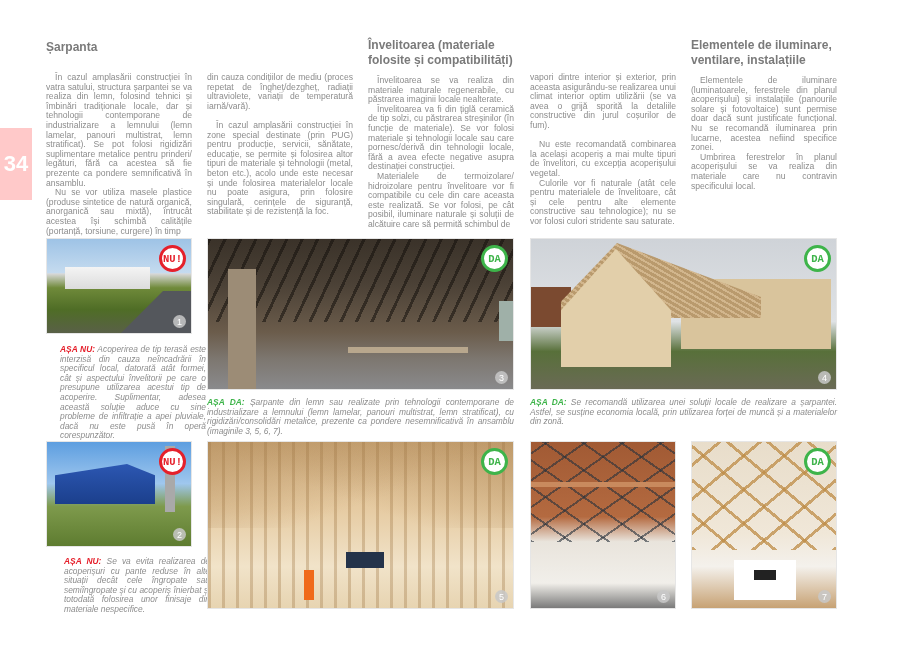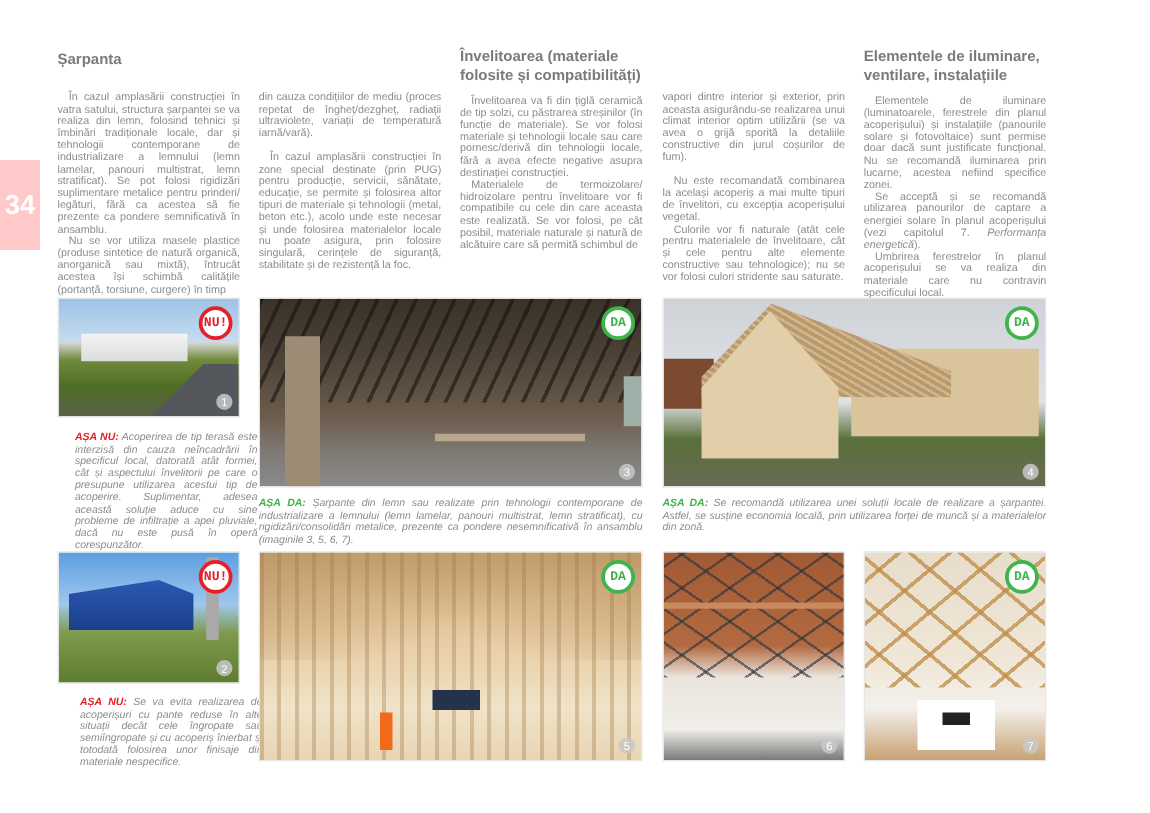--- a/index.html
+++ b/index.html
@@ -101,32 +101,32 @@
 <div class="col" style="left:46px; top:73px; width:146px;">
   <p>În cazul amplasării construcției în vatra satului, structura șarpantei se va realiza din lemn, folosind tehnici și îmbinări tradiționale locale, dar și tehnologii contemporane de industrializare a lemnului (lemn lamelar, panouri multistrat, lemn stratificat). Se pot folosi rigidizări suplimentare metalice pentru prinderi/ legături, fără ca acestea să fie prezente ca pondere semnificativă în ansamblu.</p>
   <p>Nu se vor utiliza masele plastice (produse sintetice de natură organică, anorganică sau mixtă), întrucât acestea își schimbă calitățile (portanță, torsiune, curgere) în timp</p>
 </div>
 <div class="col" style="left:207px; top:73px; width:146px;">
   <p style="text-indent:0">din cauza condițiilor de mediu (proces repetat de îngheț/dezgheț, radiații ultraviolete, variații de temperatură iarnă/vară).</p>
   <p class="gap">În cazul amplasării construcției în zone special destinate (prin PUG) pentru producție, servicii, sănătate, educație, se permite și folosirea altor tipuri de materiale și tehnologii (metal, beton etc.), acolo unde este necesar și unde folosirea materialelor locale nu poate asigura, prin folosire singulară, cerințele de siguranță, stabilitate și de rezistență la foc.</p>
 </div>
 
 <div class="col" style="left:368px; top:76px; width:146px;">
+  <p>Învelitoarea se va realiza din materiale naturale regenerabile, cu păstrarea imaginii locale nealterate.</p>
   <p>Învelitoarea va fi din țiglă ceramică de tip solzi, cu păstrarea streșinilor (în funcție de materiale). Se vor folosi materiale și tehnologii locale sau care pornesc/derivă din tehnologii locale, fără a avea efecte negative asupra destinației construcției.</p>
-  <p>Materialele de termoizolare/ hidroizolare pentru învelitoare vor fi compatibile cu cele din care aceasta este realizată. Se vor folosi, pe cât posibil, materiale naturale și natură de alcătuire care să permită schimbul de</p>
+  <p>Materialele de termoizolare/ hidroizolare pentru învelitoare vor fi compatibile cu cele din care aceasta este realizată. Se vor folosi, pe cât posibil, iluminare naturale și soluții de alcătuire care să permită schimbul de</p>
 </div>
 <div class="col" style="left:530px; top:73px; width:146px;">
   <p style="text-indent:0">vapori dintre interior și exterior, prin aceasta asigurându-se realizarea unui climat interior optim utilizării (se va avea o grijă sporită la detaliile constructive din jurul coșurilor de fum).</p>
   <p class="gap">Nu este recomandată combinarea la același acoperiș a mai multe tipuri de învelitori, cu excepția acoperișului vegetal.</p>
   <p>Culorile vor fi naturale (atât cele pentru materialele de învelitoare, cât și cele pentru alte elemente constructive sau tehnologice); nu se vor folosi culori stridente sau saturate.</p>
 </div>
 
 <div class="col" style="left:691px; top:76px; width:146px;">
   <p>Elementele de iluminare (luminatoarele, ferestrele din planul acoperișului) și instalațiile (panourile solare și fotovoltaice) sunt permise doar dacă sunt justificate funcțional. Nu se recomandă iluminarea prin lucarne, acestea nefiind specifice zonei.</p>
-  <p><span>Se acceptă și se recomandă utilizarea panourilor de captare a energiei solare în planul acoperișului (vezi capitolul 7. </span><em>Performanța energetică</em><span>).</span></p>
   <p>Umbrirea ferestrelor în planul acoperișului se va realiza din materiale care nu contravin specificului local.</p>
 </div>
 
 <div class="photo p1" style="left:46px; top:238px; width:146px; height:96px;">
   <div class="bldg"></div>
   <div class="road"></div>
   <div class="badge nu">NU!</div>
   <div class="num">1</div>
 </div>
 <div class="caption" style="left:60px; top:345px; width:146px;">

